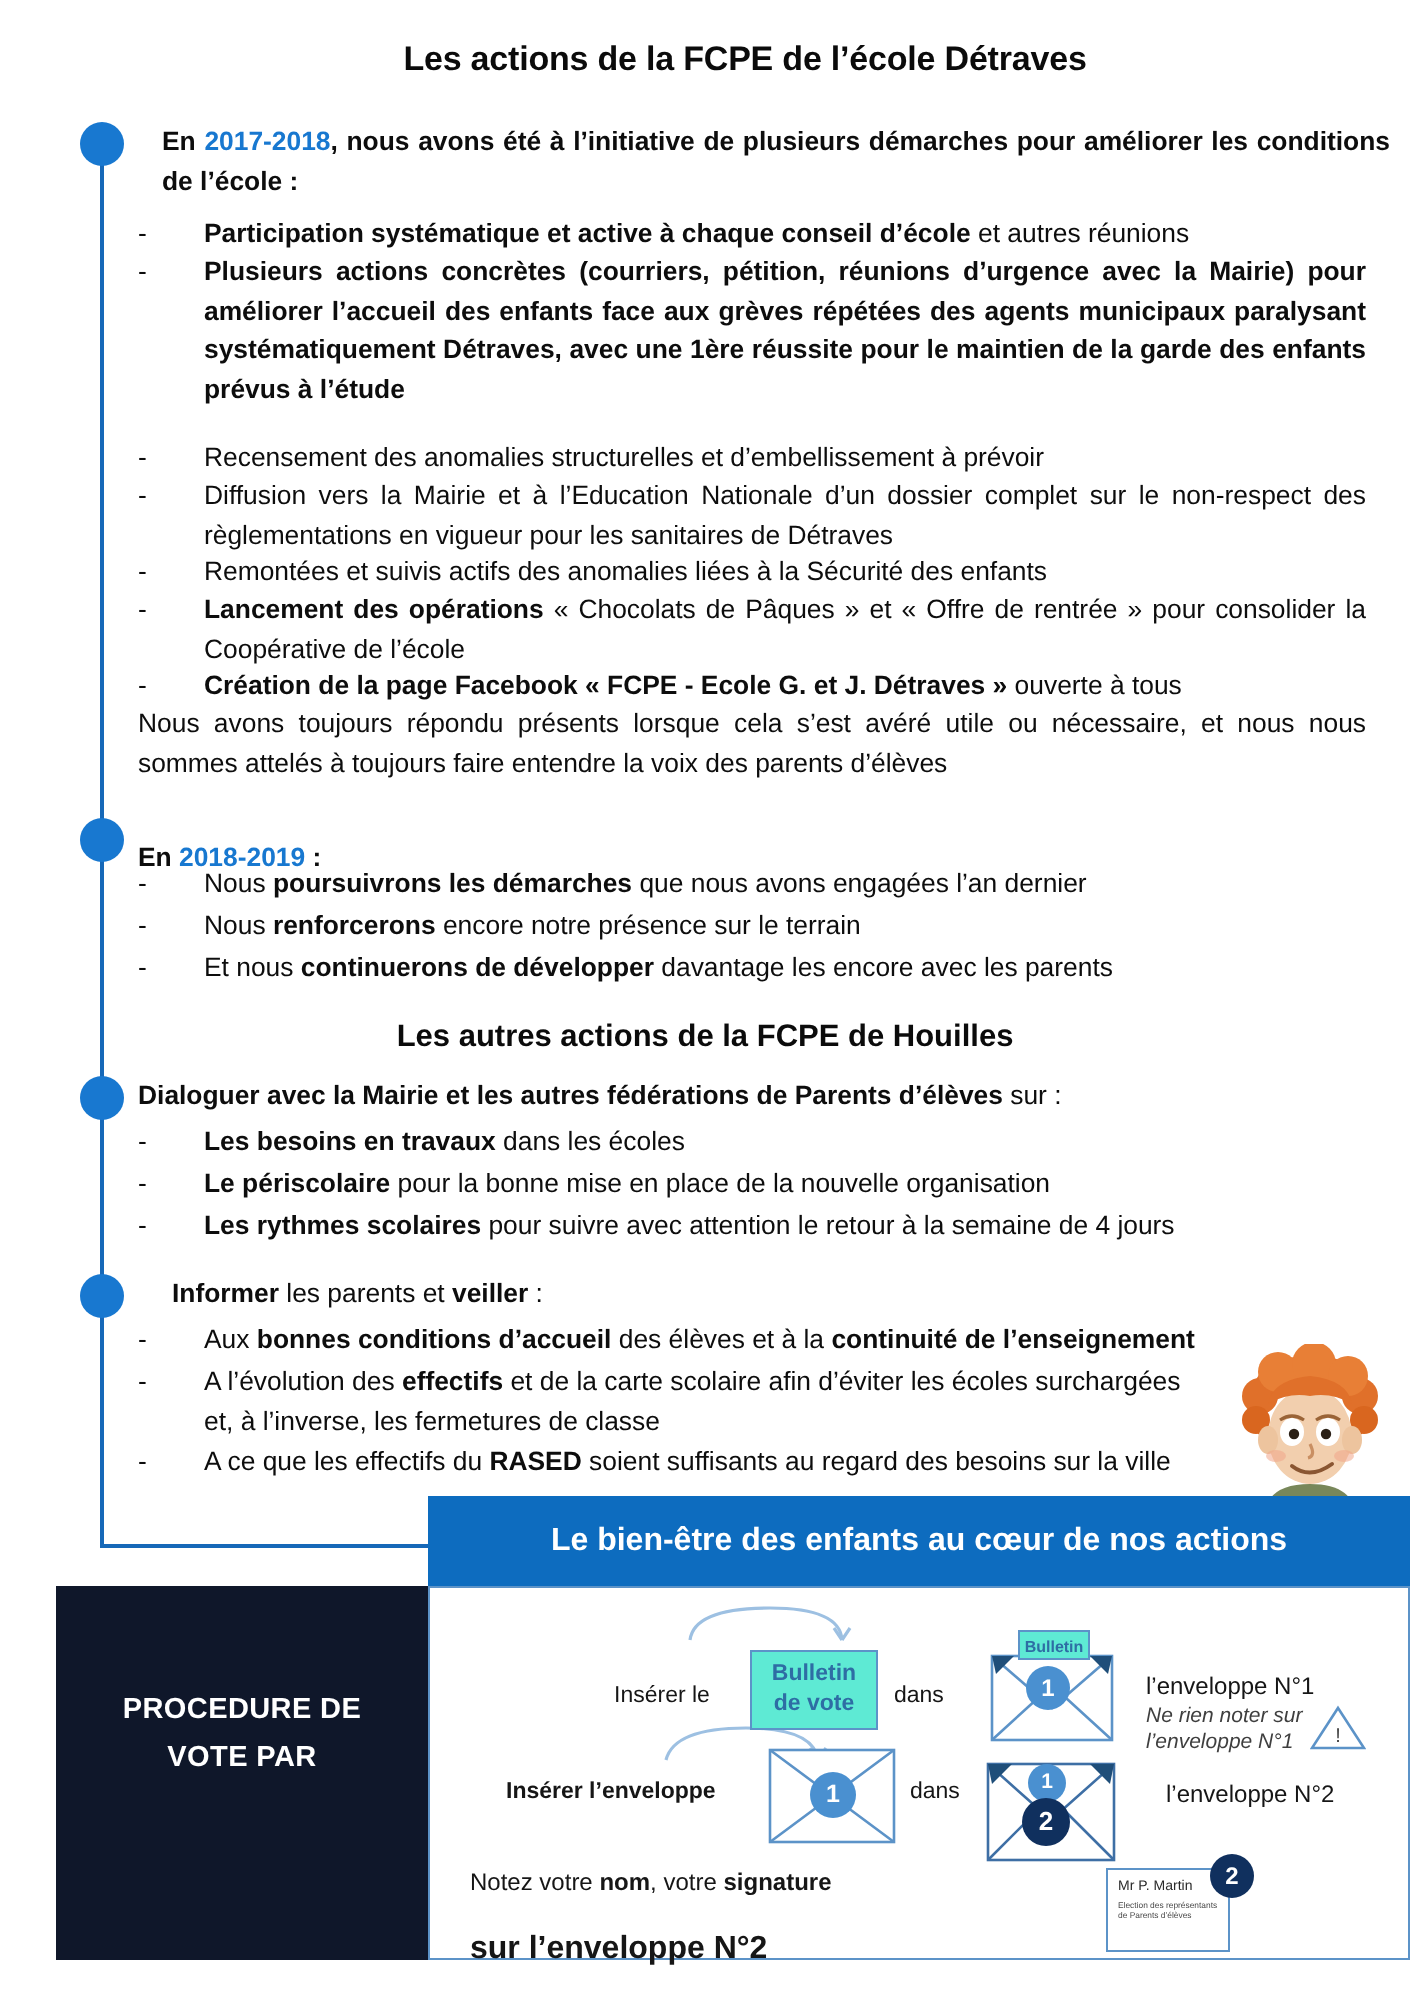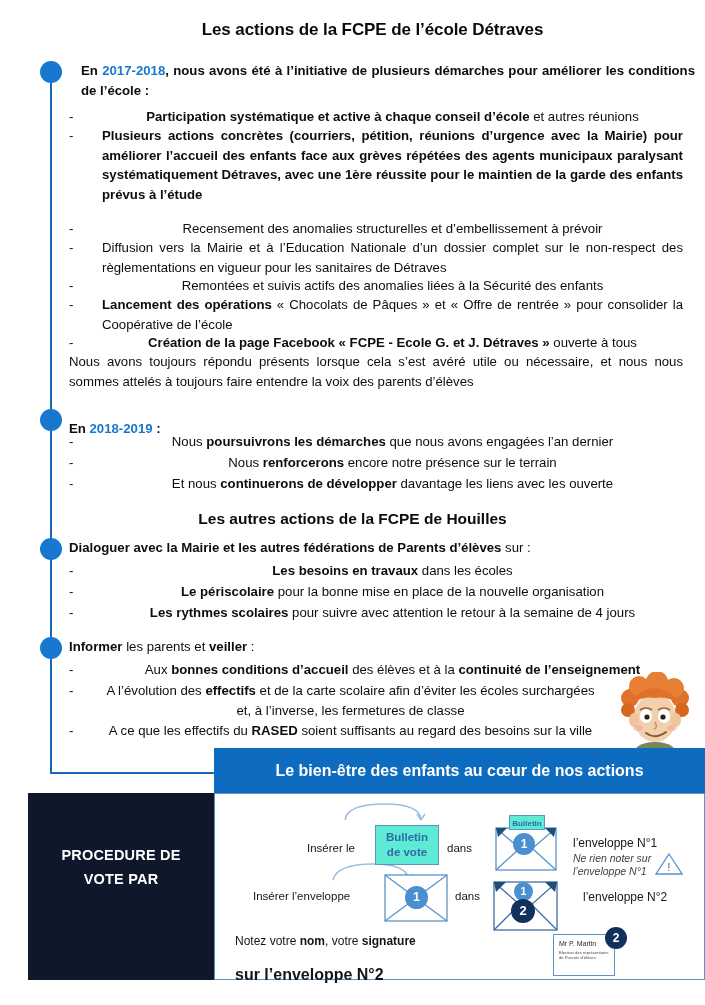--- a/index.html
+++ b/index.html
@@ -81,21 +81,20 @@
     position: absolute;
     left: 0;
     top: 0;
     width: 14px;
     color: #0d0d0d;
     font-weight: normal;
   }
   .dash-body {
     display: block;
     margin-left: 33px;
-    text-align: center;
   }
   .just .dash-body { text-align: justify; }
 
   .sec-title {
     position: absolute;
     width: 705px;
     left: 0;
     text-align: center;
     font-size: 15.5px;
     font-weight: bold;
@@ -271,21 +270,21 @@
 <div class="dash-item" style="left:69px; top:432px; width:614px;">
   <span class="dash-mark">-</span>
   <span class="dash-body"><span class="reg">Nous </span><span class="bld">poursuivrons les démarches</span><span class="reg"> que nous avons engagées l’an dernier</span></span>
 </div>
 <div class="dash-item" style="left:69px; top:453px; width:614px;">
   <span class="dash-mark">-</span>
   <span class="dash-body"><span class="reg">Nous </span><span class="bld">renforcerons</span><span class="reg"> encore notre présence sur le terrain</span></span>
 </div>
 <div class="dash-item" style="left:69px; top:474px; width:614px;">
   <span class="dash-mark">-</span>
-  <span class="dash-body"><span class="reg">Et nous </span><span class="bld">continuerons de développer</span><span class="reg"> davantage les liens avec les ouverte</span></span>
+  <span class="dash-body"><span class="reg">Et nous </span><span class="bld">continuerons de développer</span><span class="reg"> davantage les encore avec les parents</span></span>
 </div>
 
 <div class="sec-title" style="top:510px">Les autres actions de la FCPE de Houilles</div>
 
 <div class="blk" style="left:69px; top:538px; width:614px;">
   <span class="bld">Dialoguer avec la Mairie et les autres fédérations de Parents d’élèves</span><span class="reg"> sur :</span>
 </div>
 
 <div class="dash-item" style="left:69px; top:561px; width:614px;">
   <span class="dash-mark">-</span>
@@ -293,21 +292,21 @@
 </div>
 <div class="dash-item" style="left:69px; top:582px; width:614px;">
   <span class="dash-mark">-</span>
   <span class="dash-body"><span class="bld">Le périscolaire</span><span class="reg"> pour la bonne mise en place de la nouvelle organisation</span></span>
 </div>
 <div class="dash-item" style="left:69px; top:603px; width:614px;">
   <span class="dash-mark">-</span>
   <span class="dash-body"><span class="bld">Les rythmes scolaires</span><span class="reg"> pour suivre avec attention le retour à la semaine de 4 jours</span></span>
 </div>
 
-<div class="blk" style="left:69px; top:637px; width:614px;">
+<div class="blk" style="left:86px; top:637px; width:614px;">
   <span class="bld">Informer</span><span class="reg"> les parents et </span><span class="bld">veiller</span><span class="reg"> :</span>
 </div>
 
 <div class="dash-item" style="left:69px; top:660px; width:614px;">
   <span class="dash-mark">-</span>
   <span class="dash-body"><span class="reg">Aux </span><span class="bld">bonnes conditions d’accueil</span><span class="reg"> des élèves et à la </span><span class="bld">continuité de l’enseignement</span></span>
 </div>
 <div class="dash-item" style="left:69px; top:681px; width:530px;">
   <span class="dash-mark">-</span>
   <span class="dash-body"><span class="reg">A l’évolution des </span><span class="bld">effectifs</span><span class="reg"> et de la carte scolaire afin d’éviter les écoles surchargées et, à l’inverse, les fermetures de classe</span></span>
@@ -388,21 +387,21 @@
 
   <div class="dg" style="left:358px; top:42px; font-size:12px;">l’enveloppe N°1</div>
 
   <div class="dg dg-i" style="left:358px; top:58px;">Ne rien noter sur</div>
   <div class="dg dg-i" style="left:358px; top:71px;">l’enveloppe N°1</div>
   <svg width="28" height="24" style="position:absolute;left:440px;top:58px;">
     <path d="M14 2 L27 22 L1 22 Z" fill="none" stroke="#5c93c8" stroke-width="1.3"></path>
     <text x="14" y="19" font-size="10" fill="#444" text-anchor="middle" font-family="Liberation Sans, sans-serif">!</text>
   </svg>
 
-  <div class="dg" style="left:38px; top:96px;">Insérer l’enveloppe</div>
+  <div class="dg" style="left:38px; top:96px;font-weight:bold;">Insérer l’enveloppe</div>
 
   <svg width="66" height="50" style="position:absolute;left:168px;top:79px;">
     <rect x="2" y="2" width="62" height="46" fill="#ffffff" stroke="#5c93c8" stroke-width="1.3"></rect>
     <path d="M2 2 L64 48 M64 2 L2 48" fill="none" stroke="#5c93c8" stroke-width="1.3"></path>
   </svg>
   <div class="badge badge-lt" style="left:190px; top:92px; width:23px; height:23px; line-height:23px; font-size:12.5px;">1</div>
 
   <div class="dg" style="left:240px; top:96px;">dans</div>
 
   <svg width="70" height="58" style="position:absolute;left:276px;top:82px;">

